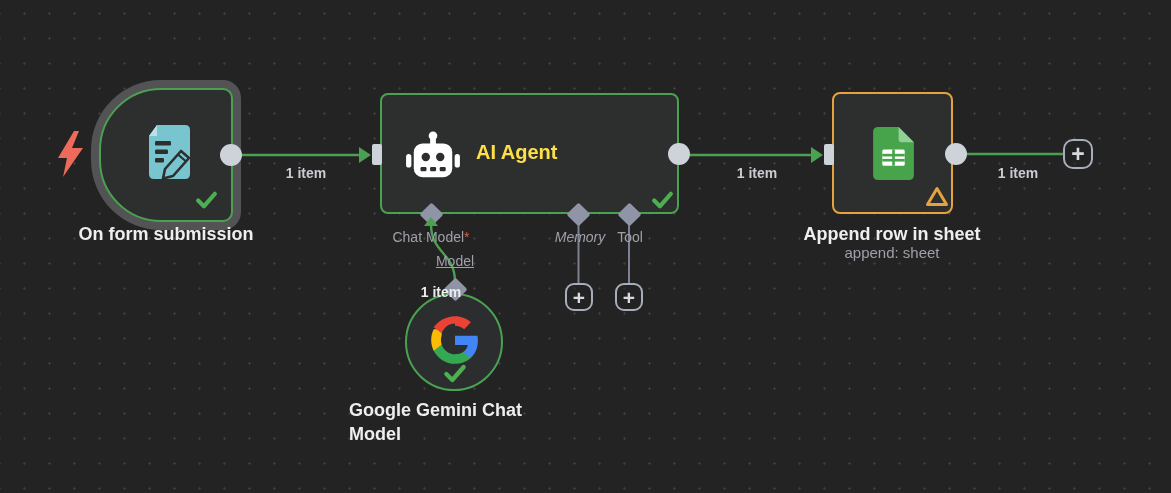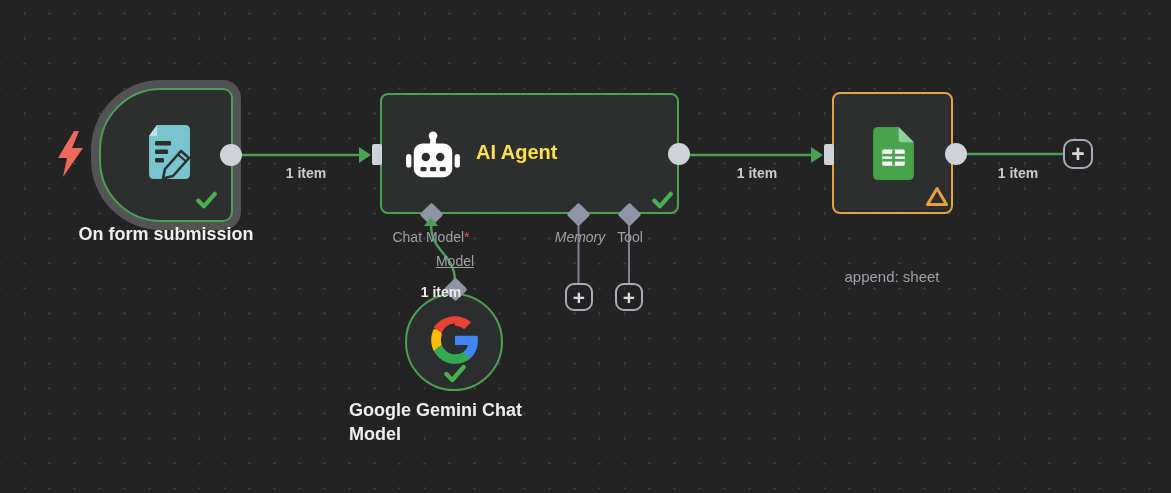--- a/index.html
+++ b/index.html
@@ -185,21 +185,22 @@
         <line x1="9" y1="32.6" x2="31" y2="32.6"></line>
         <line x1="20" y1="22" x2="20" y2="38"></line>
       </g>
     </svg>
     <svg class="icon-abs" style="left:91px;top:92px;" width="24" height="21" viewBox="0 0 24 21">
       <path d="M12 2.5 L21.5 18.5 H2.5 Z" stroke="#e6a23e" stroke-width="3" fill="none" stroke-linejoin="round"></path>
     </svg>
   </div>
   <div class="handle-rect" style="left:824px;top:144px;"></div>
   <div class="handle-circle" style="left:945px;top:143px;"></div>
-  <div class="node-subtitle" style="left:892px;top:268px;">append: sheet</div>
+  <div class="node-title" style="left:892px;top:224px;">Append row in sheet</div>
+  <div class="node-subtitle" style="left:892px;top:244px;">append: sheet</div>
 
   <div class="item-label" style="left:1018px;top:127px;">1 item</div>
 
   <div class="plus-btn big" style="left:1063px;top:139px;">
       <span>+</span>
     </div>
 
 </div>
 
 </body></html>

